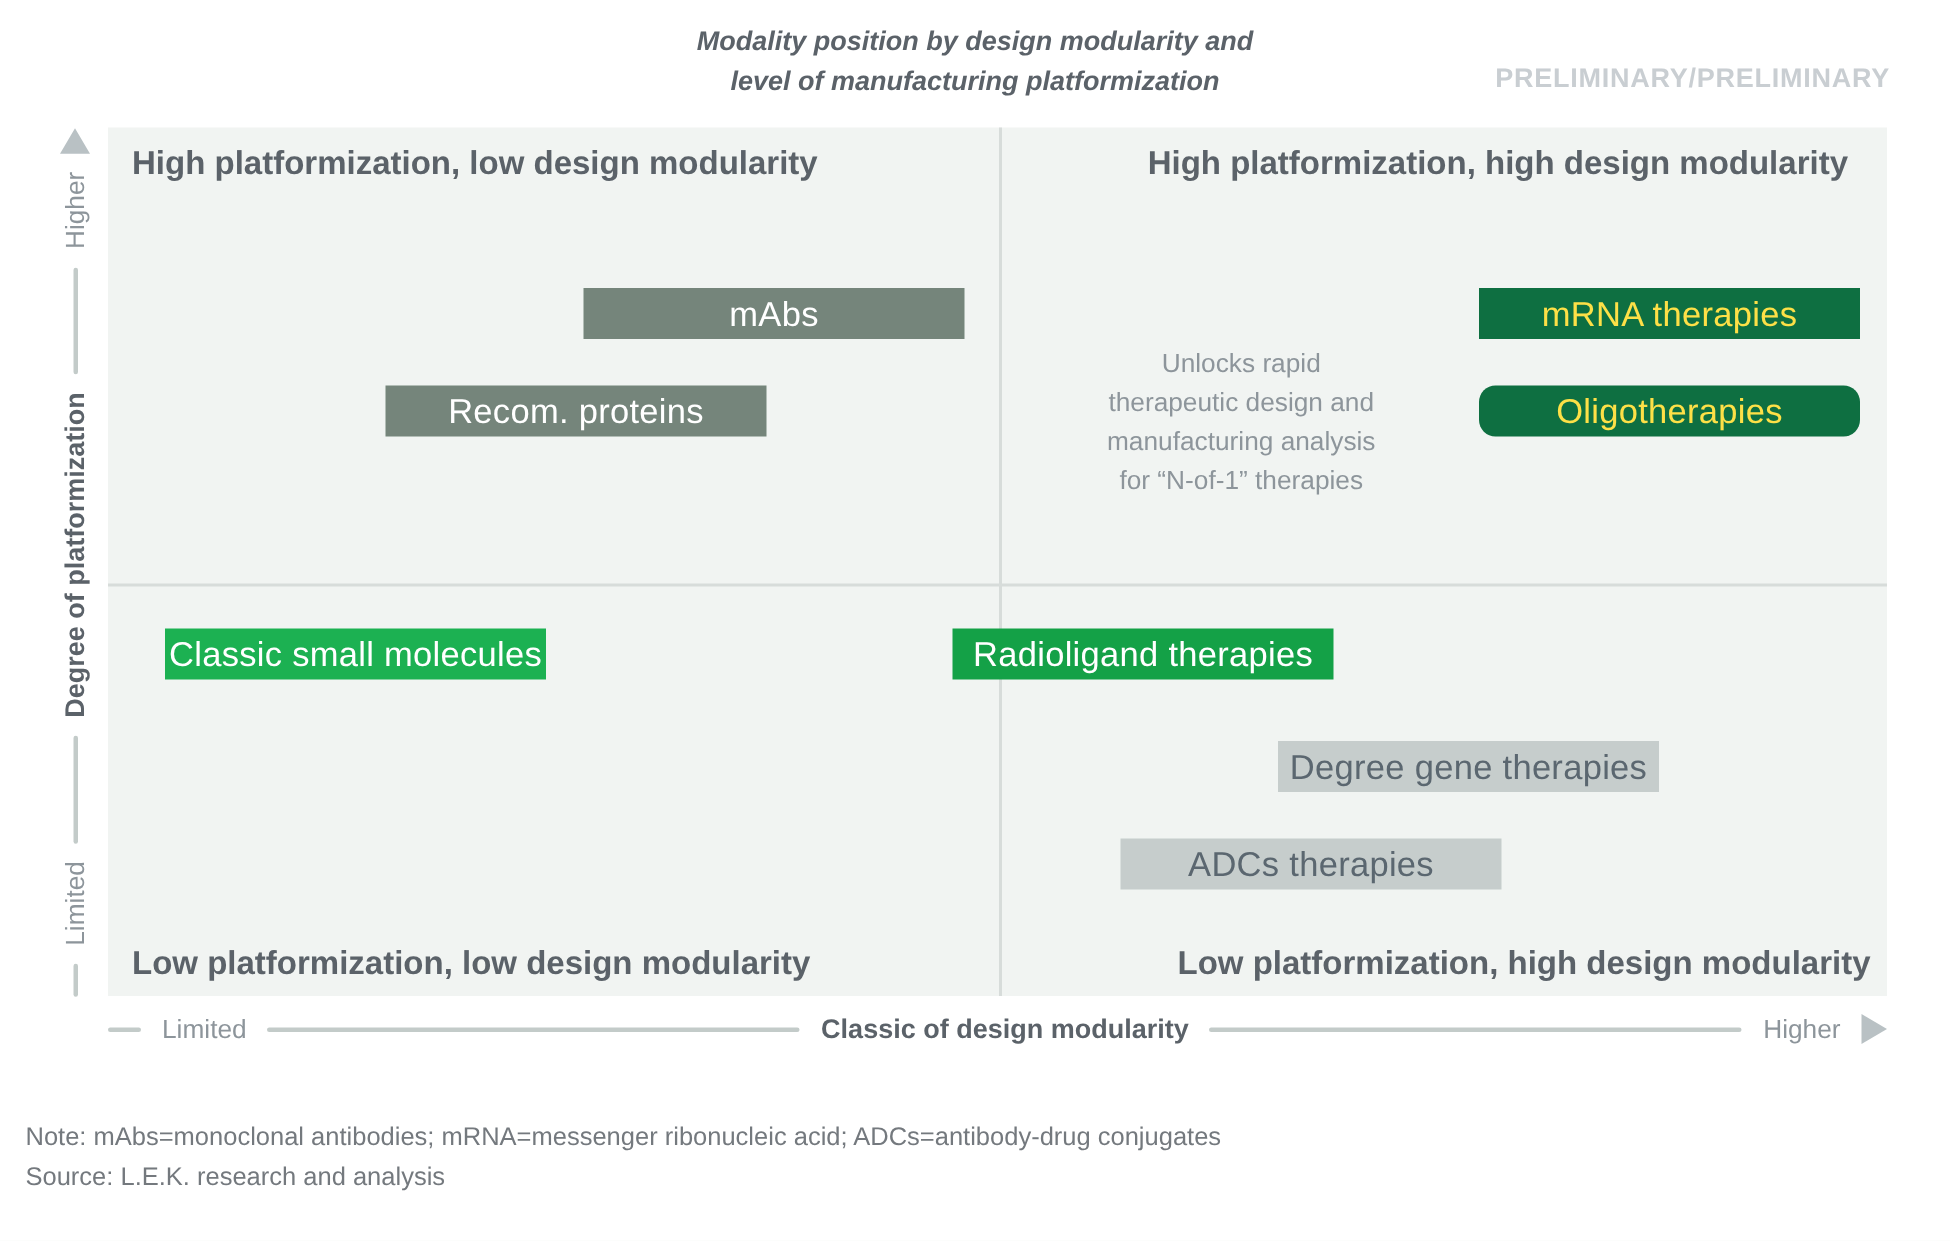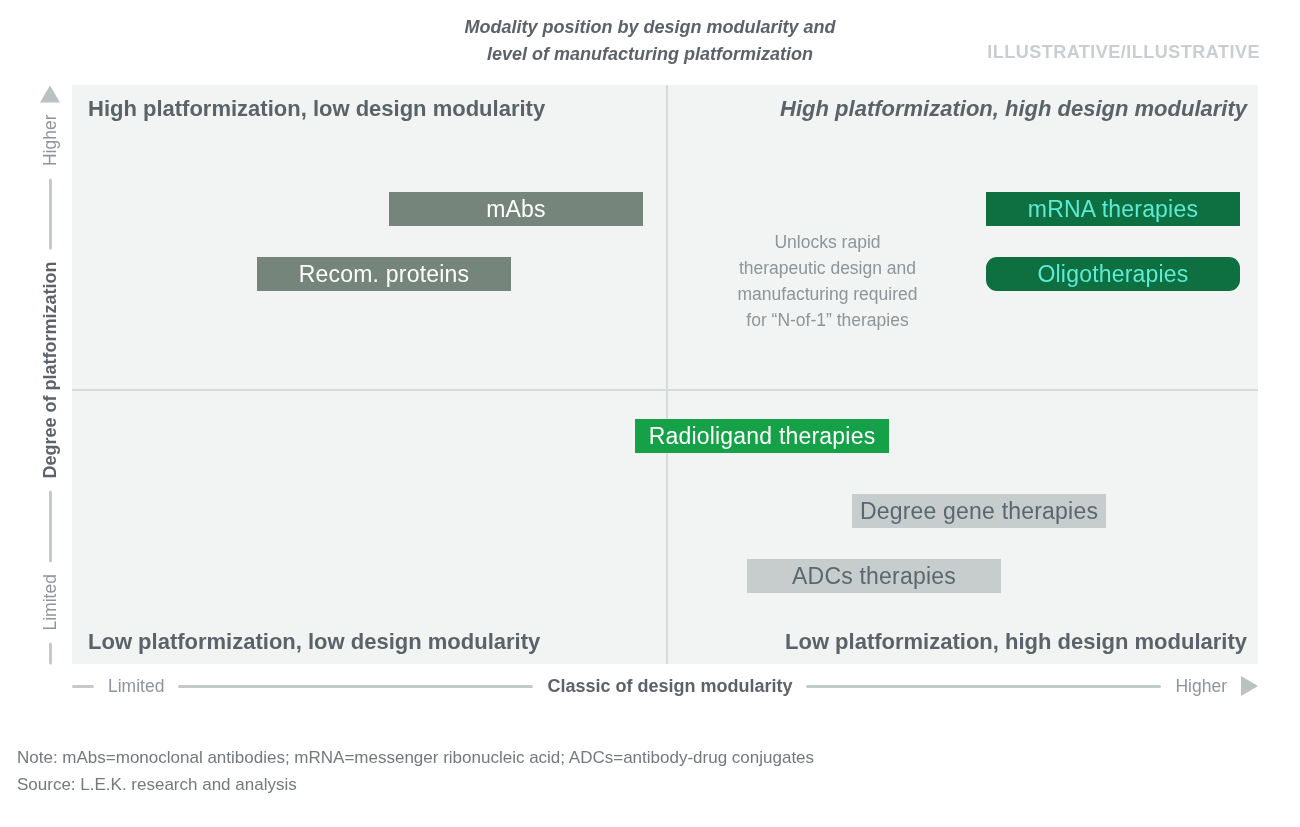--- a/index.html
+++ b/index.html
@@ -12,29 +12,29 @@
   .watermark { position:absolute; right:40px; top:42px; font-size:18px; font-weight:700;
     color:#C9CED2; letter-spacing:0.5px; }
 
   
   .plot { position:absolute; left:72px; top:85px; width:1186px; height:579px; background:#F1F4F2; }
   .vline { position:absolute; left:594px; top:0; width:2px; height:579px; background:#D7DCDA; }
   .hline { position:absolute; left:0; top:304px; width:1186px; height:2px; background:#D7DCDA; }
 
   .quad-label { position:absolute; font-size:22px; font-weight:700; color:#5B6269; }
   .q-tl { left:16px; top:11px; }
-  .q-tr { right:11px; top:11px; text-align:left;font-style:italic; }
+  .q-tr { right:26px; top:11px; text-align:left; }
   .q-bl { left:16px; bottom:9px; }
   .q-br { right:11px; bottom:9px; text-align:right; }
 
   
   .box { position:absolute; width:254px; height:34px; display:flex; align-items:center;
     justify-content:center; font-size:23px; font-weight:400; letter-spacing:0.2px; }
   .c-sage   { background:#75857B; color:#ffffff; }
-  .c-dark   { background:#0E6F41; color:#5eead4; }
+  .c-dark   { background:#0E6F41; color:#fde047; }
   .c-mid    { background:#14A147; color:#ffffff; }
   .c-bright { background:#1CB152; color:#ffffff; }
   .c-light  { background:#C6CDCC; color:#5B6770; }
   #m0 { left:317px; top:107px; }
   #m1 { left:185px; top:172px; }
   #m2 { left:914px; top:107px; }
   #m3 { left:914px; top:172px;border-radius:11px; }
   #m4 { left:563px; top:270px; }
   #m5 { left:563px; top:334px; }
   #m6 { left:38px;  top:334px; }
@@ -66,43 +66,44 @@
 </head>
 <body>
 
 <div class="canvas">
 
   <div class="chart-title">
     <div>Modality position by design modularity and</div>
     <div>level of manufacturing platformization</div>
   </div>
 
-  <div class="watermark">ILLUSTRATIVE/ILLUSTRATIVE</div>
+  <div class="watermark">PRELIMINARY/PRELIMINARY</div>
 
   <div class="plot">
     <div class="vline"></div>
     <div class="hline"></div>
 
     <div class="quad-label q-tl">High platformization, low design modularity</div>
     <div class="quad-label q-tr">High platformization, high design modularity</div>
     <div class="quad-label q-bl">Low platformization, low design modularity</div>
     <div class="quad-label q-br">Low platformization, high design modularity</div>
 
     <div id="m0" class="box c-sage">mAbs</div>
     <div id="m1" class="box c-sage">Recom. proteins</div>
     <div id="m2" class="box c-dark">mRNA therapies</div>
     <div id="m3" class="box c-dark">Oligotherapies</div>
     <div id="m5" class="box c-mid">Radioligand therapies</div>
+    <div id="m6" class="box c-bright">Classic small molecules</div>
     <div id="m7" class="box c-light">Degree gene therapies</div>
     <div id="m8" class="box c-light">ADCs therapies</div>
 
     <div class="annotation">
       <div>Unlocks rapid</div>
       <div>therapeutic design and</div>
-      <div>manufacturing required</div>
+      <div>manufacturing analysis</div>
       <div>for “N-of-1” therapies</div>
     </div>
   </div>
 
   <div class="y-axis">
     <div class="y-axis-inner">
       <div class="axis-line axis-dash"></div>
       <div class="axis-end">Limited</div>
       <div class="axis-line axis-fill"></div>
       <div class="axis-title">Degree of platformization</div>

